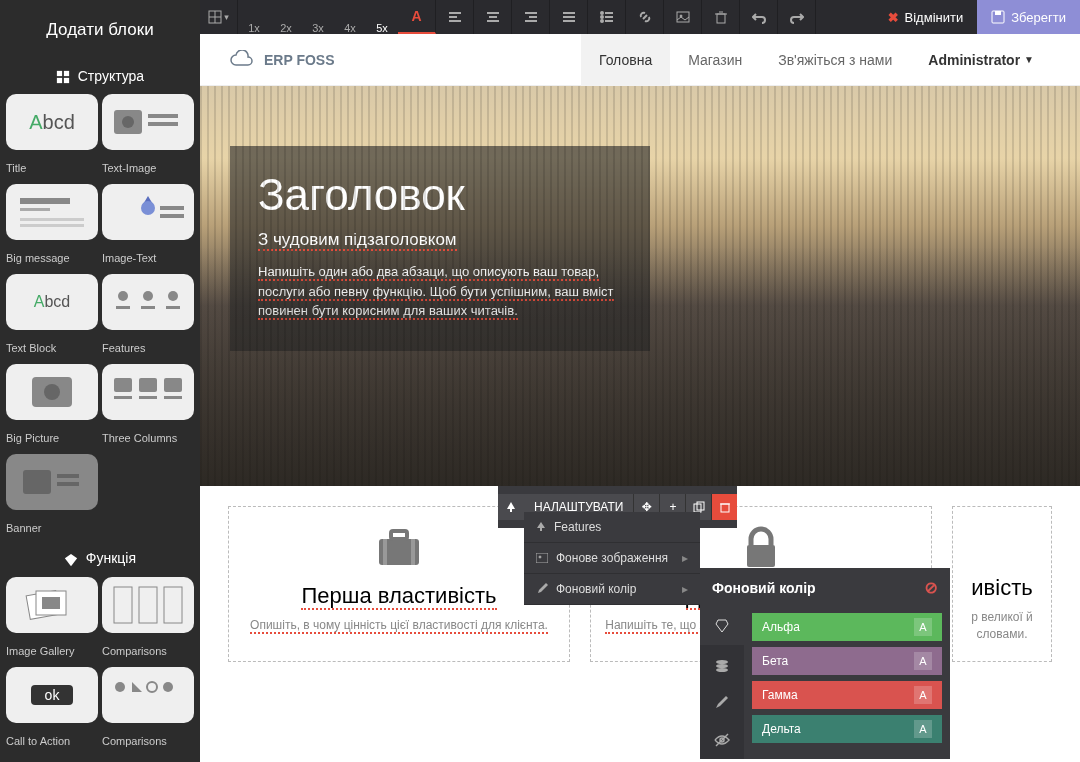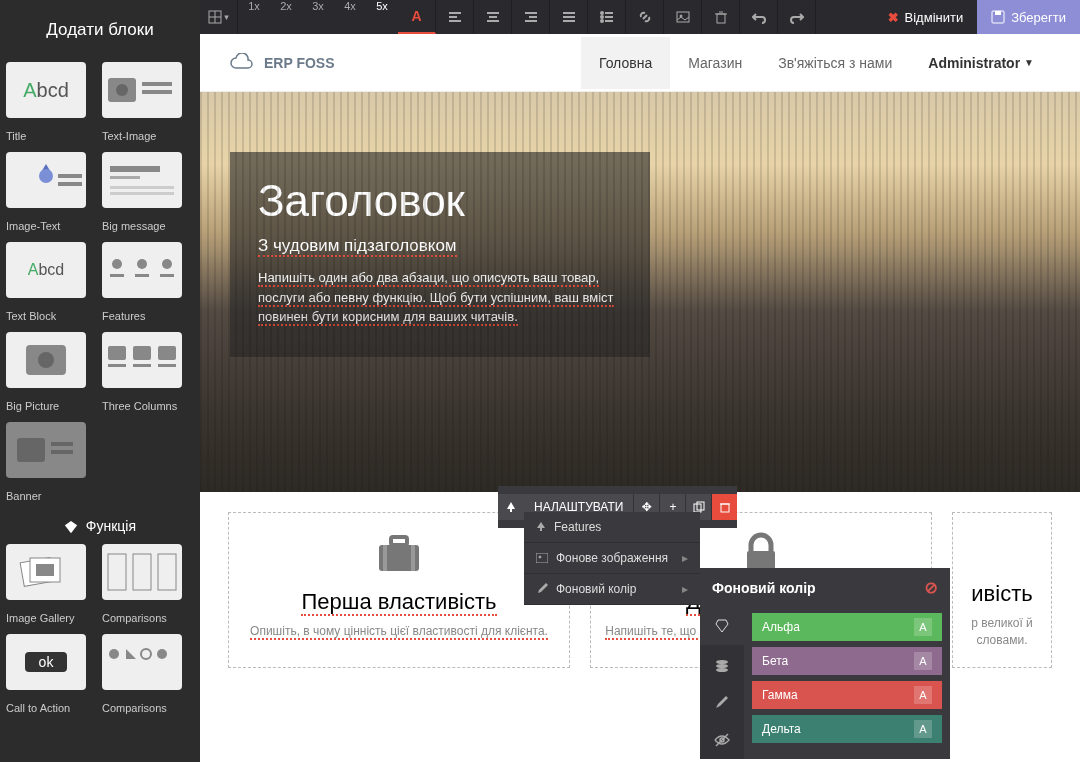--- a/index.html
+++ b/index.html
@@ -3,34 +3,34 @@
 <meta charset="utf-8">
 <style>
 *{box-sizing:border-box;margin:0;padding:0;font-family:Arial,Helvetica,sans-serif}
 body{width:1080px;height:762px;overflow:hidden;background:#fff;position:relative}
 .sidebar{position:absolute;left:0;top:0;width:200px;height:762px;background:#2c2c2c;color:#ddd;overflow-y:auto}
 .sidebar-title{text-align:center;font-size:17px;padding:20px 0;color:#fff}
 .section-h{text-align:center;padding:8px 0;font-size:14px;color:#fff}
 .section-h svg{vertical-align:middle;margin-right:4px}
 .blocks{display:flex;flex-wrap:wrap;padding:0 4px}
 .block{width:92px;margin:2px;cursor:pointer}
-.block-thumb{width:80px;height:56px;background:#efefef;border-radius:4px;display:flex;align-items:center;justify-content:center;overflow:hidden}
+.block-thumb{width:92px;height:56px;background:#efefef;border-radius:10px;display:flex;align-items:center;justify-content:center;overflow:hidden}
 .block-label{font-size:11px;color:#ccc;padding:12px 0 6px;white-space:nowrap;overflow:hidden;text-overflow:ellipsis}
 .toolbar{position:absolute;left:200px;top:0;right:0;height:34px;background:#2a2a2e;display:flex;align-items:center;color:#aaa;font-size:12px}
-.tb-grp{display:flex;align-items:flex-start;height:100%}
+.tb-grp{display:flex;align-items:flex-end;height:100%}
 .tb-btn{width:38px;height:34px;display:flex;align-items:center;justify-content:center;cursor:pointer;border-right:1px solid #1f1f22}
 .tb-btn.red-a{color:#e74c3c;font-weight:bold;font-size:14px;border-bottom:2px solid #e74c3c}
 .tb-sz{width:32px;text-align:center;cursor:pointer;font-size:11px}
 .tb-sz.active{color:#fff}
 .tb-spacer{flex:1}
 .btn-cancel{background:#2a2a2e;color:#fff;padding:0 14px;height:34px;display:flex;align-items:center;gap:6px;cursor:pointer;font-size:13px}
 .btn-cancel .x{color:#e74c3c;font-weight:bold}
 .btn-save{background:#8e8ed6;color:#fff;padding:0 14px;height:34px;display:flex;align-items:center;gap:6px;cursor:pointer;font-size:13px}
 .canvas{position:absolute;left:200px;top:34px;right:0;bottom:0;background:#fff;overflow:hidden}
-.site-header{height:58px;display:flex;align-items:center;padding:0 28px;border-bottom:1px solid #eee}
+.site-header{height:52px;display:flex;align-items:center;padding:0 28px;border-bottom:1px solid #eee}
 .logo{display:flex;align-items:center;gap:8px;color:#6b7a8a;font-size:14px;font-weight:bold}
 .nav{margin-left:auto;display:flex;align-items:stretch;height:52px}
 .nav-item{padding:0 18px;display:flex;align-items:center;font-size:14px;color:#666;cursor:pointer}
 .nav-item.active{background:#f2f2f2;color:#333}
 .nav-item.admin{font-weight:bold;color:#333}
 .hero{position:relative;height:400px;background:linear-gradient(180deg,#d9c9a8 0%,#e8d4a8 18%,#b8a078 35%,#5a5048 55%,#3a342e 100%)}
 .hero::after{content:"";position:absolute;inset:0;background:
  linear-gradient(180deg,transparent 0%,transparent 40%,rgba(30,28,24,.45) 100%),
  repeating-linear-gradient(90deg,rgba(0,0,0,.12) 0 2px,transparent 2px 7px)}
 .hero-box{position:absolute;left:30px;top:60px;width:420px;background:rgba(40,40,40,.62);padding:24px 28px 30px;color:#fff}
@@ -61,20 +61,29 @@
 .cp-colors{flex:1;padding:6px 8px}
 .cp-row{height:28px;margin-bottom:6px;display:flex;align-items:center;padding:0 10px;font-size:12px;color:#fff;cursor:pointer;position:relative}
 .cp-row .badge{margin-left:auto;width:18px;height:18px;background:rgba(255,255,255,.2);display:flex;align-items:center;justify-content:center;font-size:11px}
 </style>
 </head>
 <body>
 
 <div class="sidebar">
  <div class="sidebar-title">Додати блоки</div>
 
+ <div class="section-h">
+  <svg width="14" height="14" viewBox="0 0 16 16" fill="#fff">
+        <rect x="1" y="1" width="6" height="6"></rect>
+        <rect x="9" y="1" width="6" height="6"></rect>
+        <rect x="1" y="9" width="6" height="6"></rect>
+        <rect x="9" y="9" width="6" height="6"></rect>
+      </svg>
+  <span>Структура</span>
+ </div>
  <div class="blocks">
   <div class="block">
         <div class="block-thumb">
           <span style="font-size:20px;color:#555"><span style="color:#4a6">A</span>bcd</span>
         </div>
         <div class="block-label">Title</div>
       </div>
   <div class="block">
         <div class="block-thumb">
           <svg width="80" height="40">
@@ -82,38 +91,38 @@
             <circle cx="20" cy="20" r="6" fill="#666"></circle>
             <rect x="40" y="12" width="30" height="4" fill="#888"></rect>
             <rect x="40" y="20" width="30" height="4" fill="#888"></rect>
           </svg>
         </div>
         <div class="block-label">Text-Image</div>
       </div>
   <div class="block">
         <div class="block-thumb">
           <svg width="80" height="40">
+            <rect x="8" y="6" width="50" height="6" fill="#888"></rect>
+            <rect x="8" y="16" width="30" height="3" fill="#aaa"></rect>
+            <rect x="8" y="26" width="64" height="3" fill="#ccc"></rect>
+            <rect x="8" y="32" width="64" height="3" fill="#ccc"></rect>
+          </svg>
+        </div>
+        <div class="block-label">Big message</div>
+      </div>
+  <div class="block">
+        <div class="block-thumb">
+          <svg width="80" height="40">
             <path d="M40 4 L46 14 L34 14 Z" fill="#5b6fbf"></path>
             <circle cx="40" cy="16" r="7" fill="#7a8fd6"></circle>
             <rect x="52" y="14" width="24" height="4" fill="#888"></rect>
             <rect x="52" y="22" width="24" height="4" fill="#888"></rect>
           </svg>
         </div>
         <div class="block-label">Image-Text</div>
-      </div>
-  <div class="block">
-        <div class="block-thumb">
-          <svg width="80" height="40">
-            <rect x="8" y="6" width="50" height="6" fill="#888"></rect>
-            <rect x="8" y="16" width="30" height="3" fill="#aaa"></rect>
-            <rect x="8" y="26" width="64" height="3" fill="#ccc"></rect>
-            <rect x="8" y="32" width="64" height="3" fill="#ccc"></rect>
-          </svg>
-        </div>
-        <div class="block-label">Big message</div>
       </div>
   <div class="block">
         <div class="block-thumb">
           <span style="font-size:16px;color:#555"><span style="color:#4a6">A</span>bcd</span>
         </div>
         <div class="block-label">Text Block</div>
       </div>
   <div class="block">
         <div class="block-thumb">
           <svg width="80" height="40">

